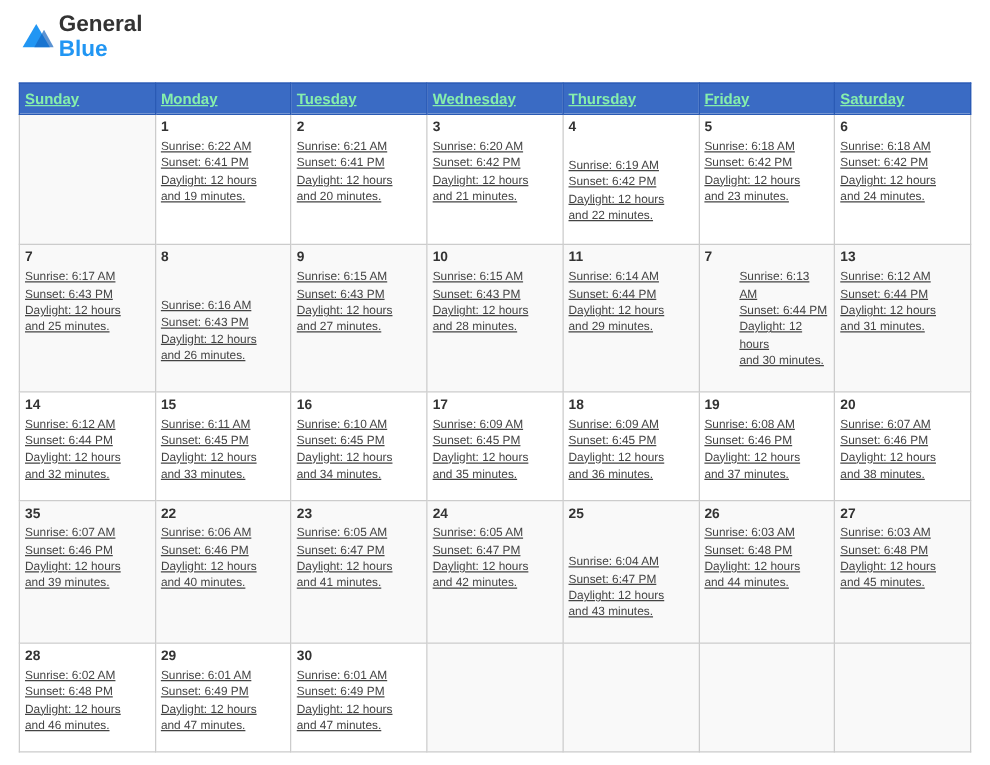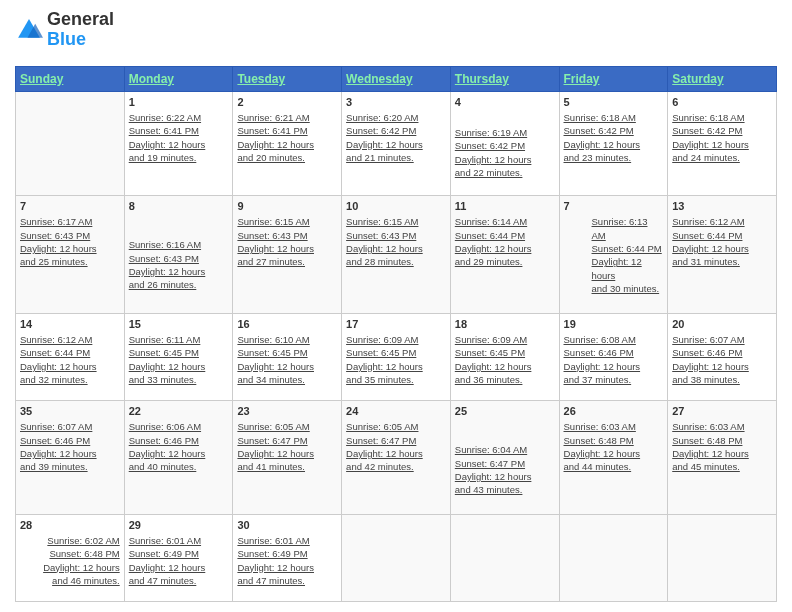--- a/index.html
+++ b/index.html
@@ -325,21 +325,21 @@
             <span class="day-number">27</span>
             <div class="day-info" style="white-space: pre-line;">Sunrise: 6:03 AM
 Sunset: 6:48 PM
 Daylight: 12 hours
 and 45 minutes.</div>
           </td>
         </tr>
         <tr>
           <td>
             <span class="day-number">28</span>
-            <div class="day-info" style="white-space: pre-line; text-align: right;">Sunrise: 6:02 AM
+            <div class="day-info" style="white-space: pre-line;">Sunrise: 6:02 AM
 Sunset: 6:48 PM
 Daylight: 12 hours
 and 46 minutes.</div>
           </td>
           <td>
             <span class="day-number">29</span>
             <div class="day-info" style="white-space: pre-line;">Sunrise: 6:01 AM
 Sunset: 6:49 PM
 Daylight: 12 hours
 and 47 minutes.</div>

